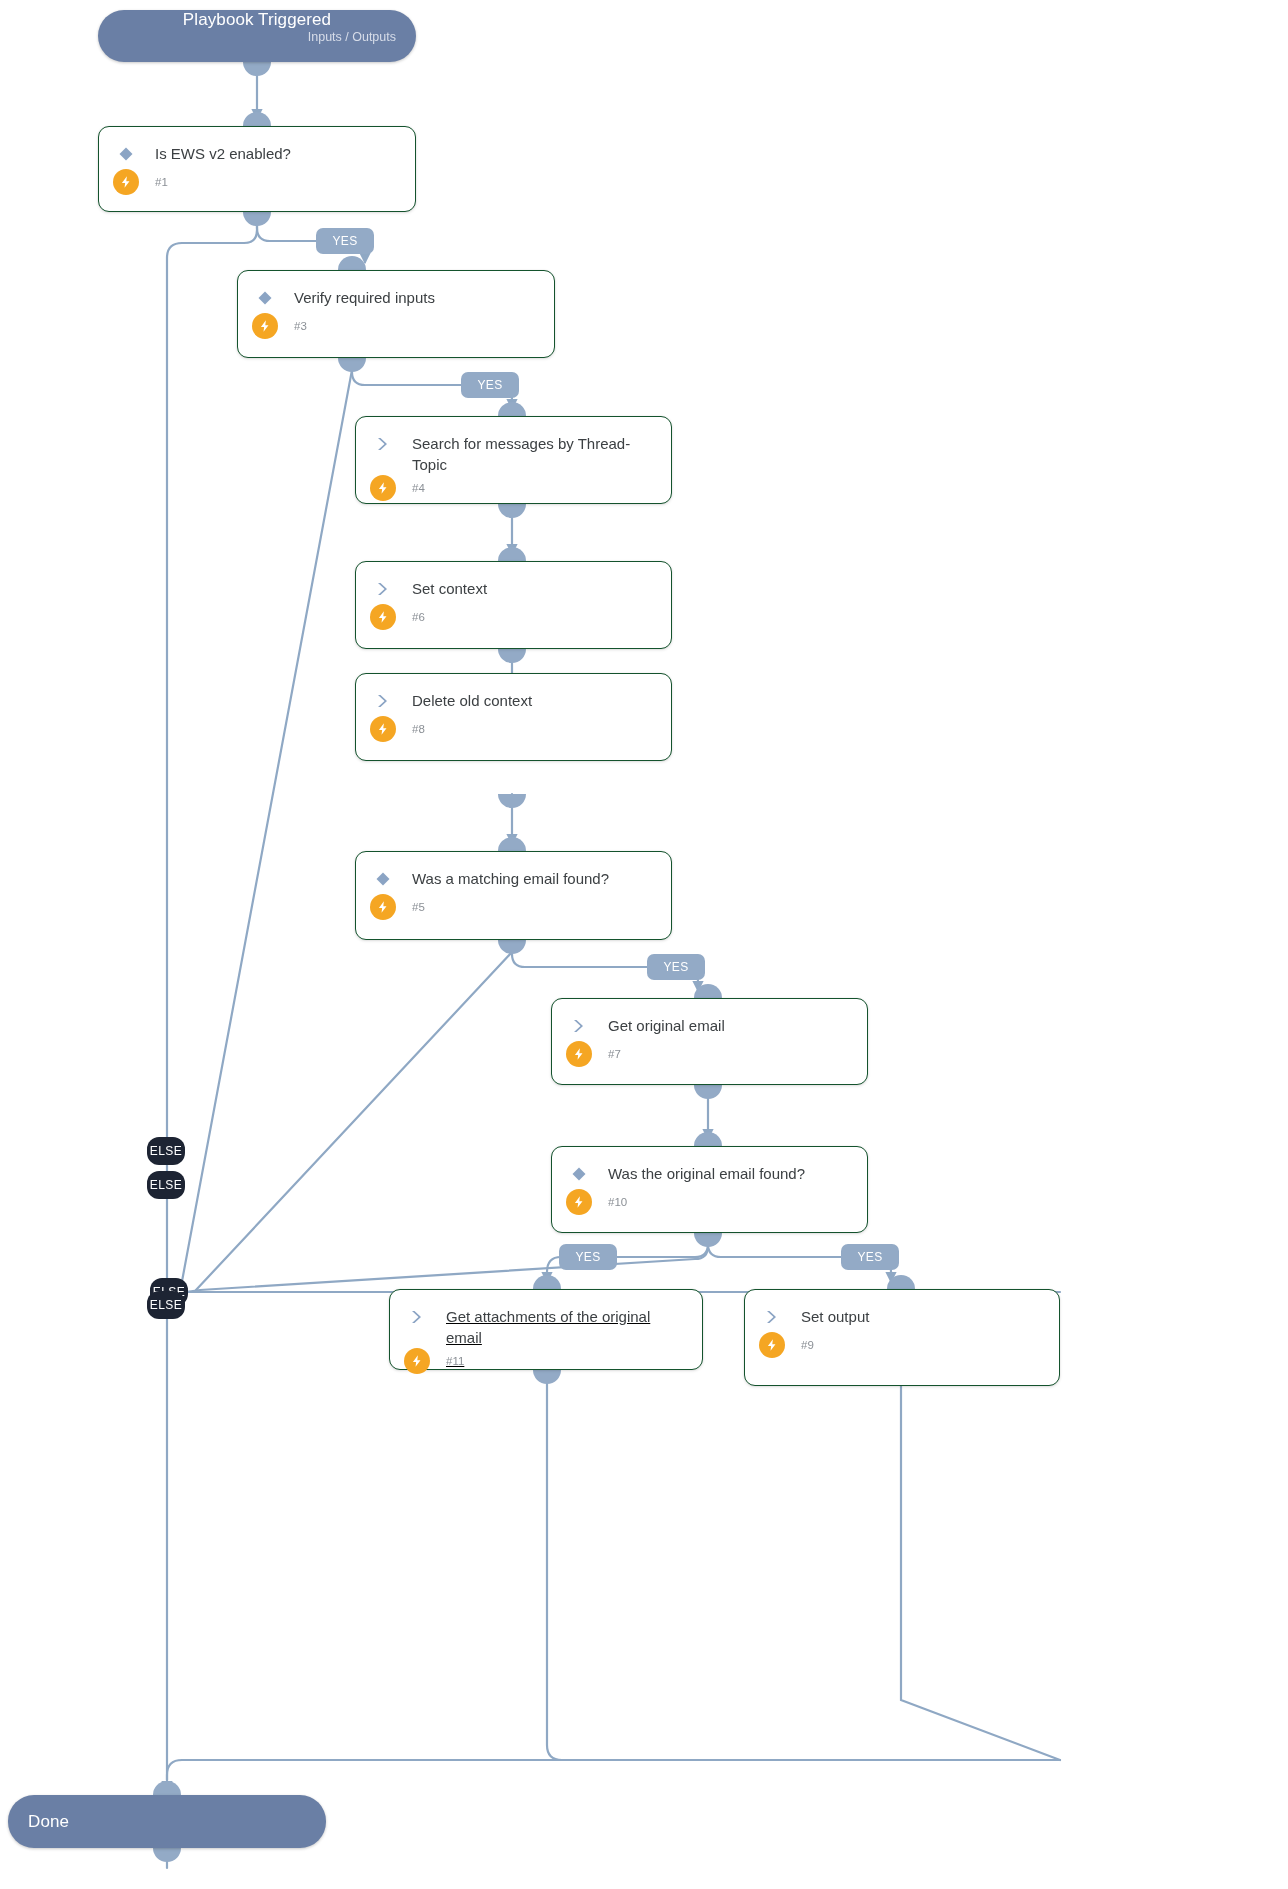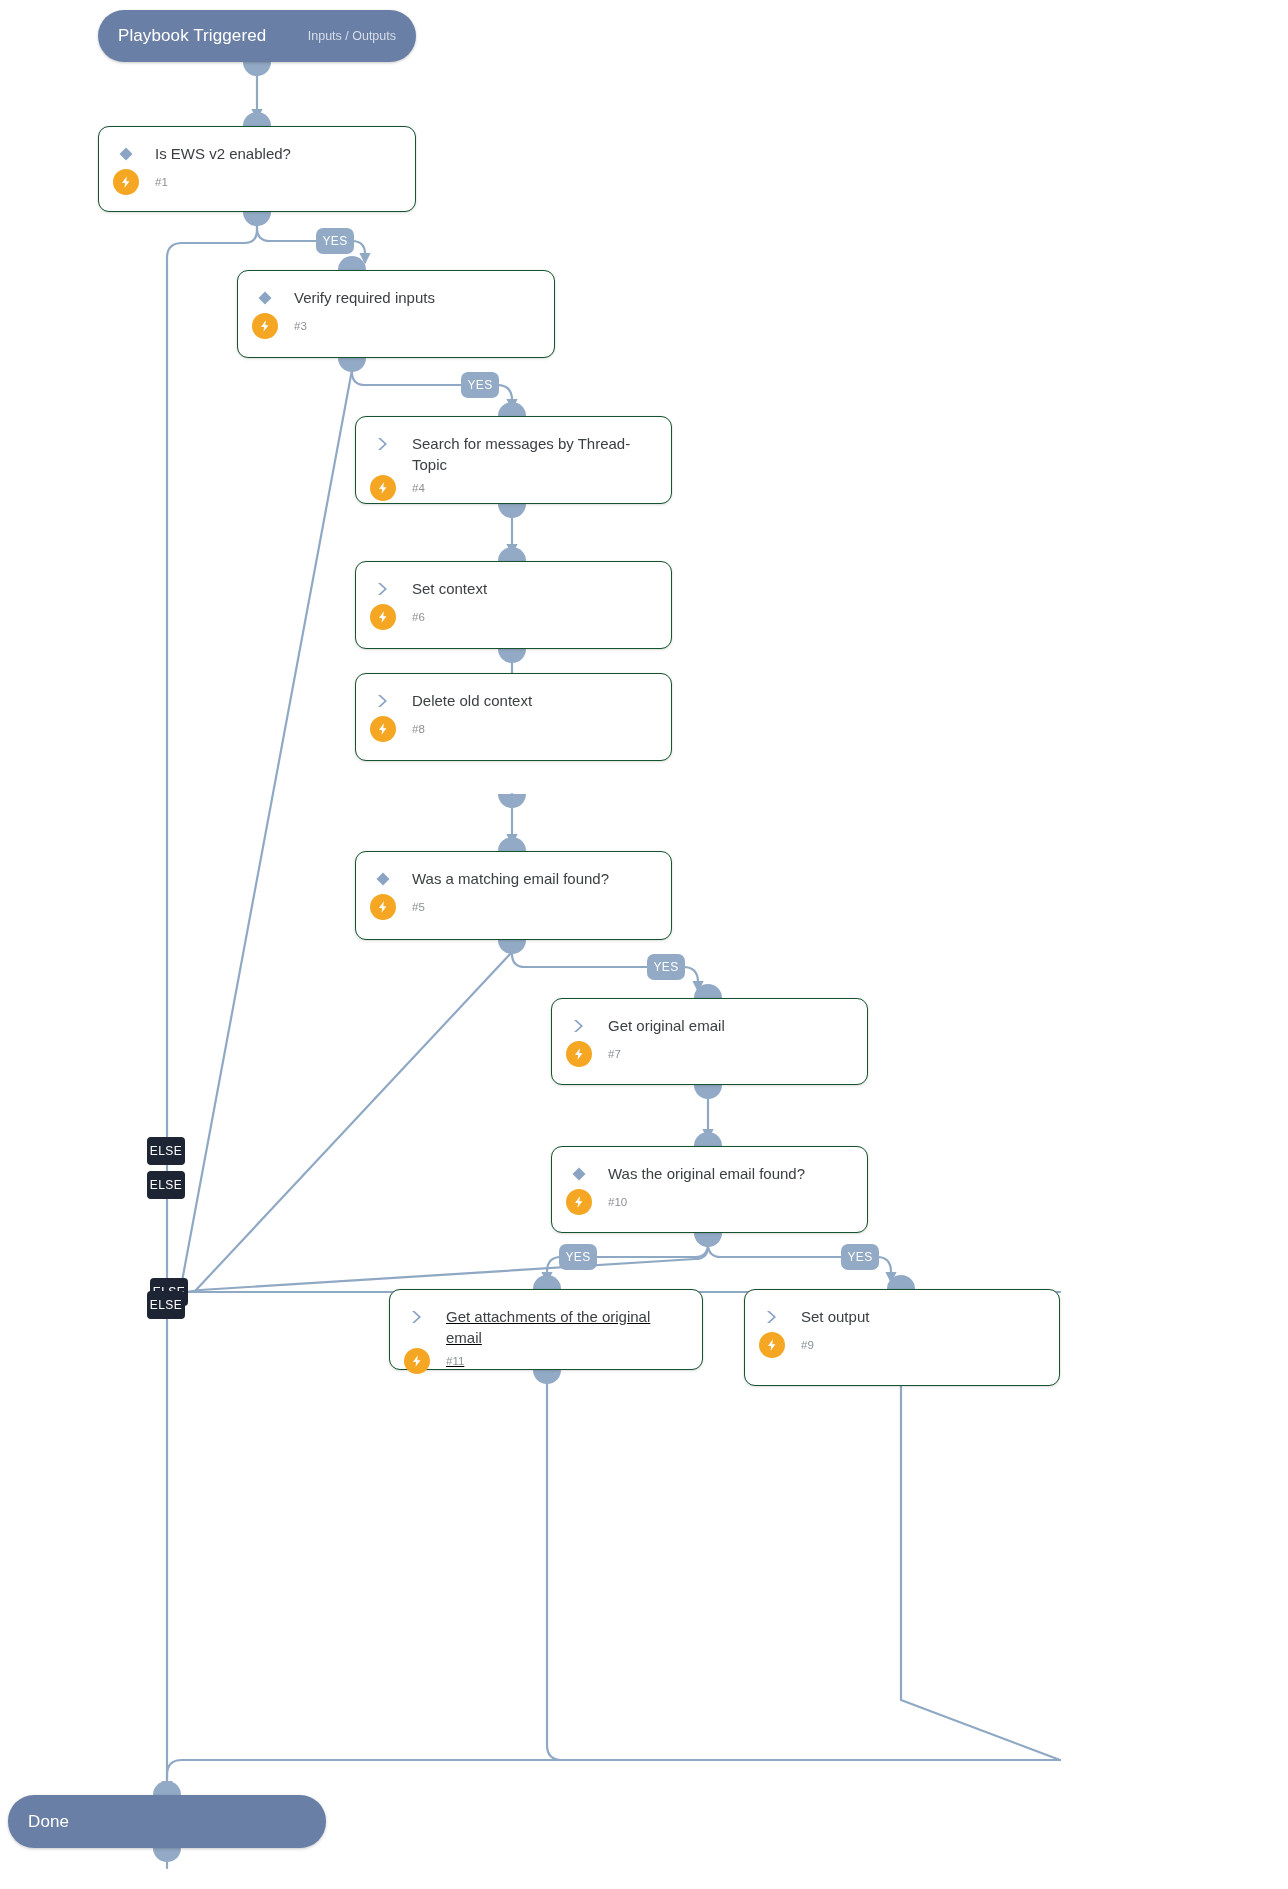--- a/index.html
+++ b/index.html
@@ -113,28 +113,28 @@
     align-items: center;
     justify-content: center;
     font-size: 12px;
     letter-spacing: 0.4px;
     color: #ffffff;
     z-index: 6;
     box-sizing: border-box;
   }
   .chip.yes {
     background: #93aac6;
-    width: 38px;
+    width: 58px;
     height: 26px;
   }
   .chip.els {
     background: #1d2433;
     width: 38px;
     height: 28px;
-    border-radius: 4px;
+    border-radius: 12px;
   }
 </style>
 </head>
 <body>
 
 <div id="canvas">
 
   <svg id="edges" viewBox="0 0 1288 1889" xmlns="http://www.w3.org/2000/svg">
     <defs>
       <marker id="arrow" viewBox="0 0 10 10" refX="8" refY="5" markerWidth="5.2" markerHeight="5.2" orient="auto-start-reverse">
@@ -220,21 +220,21 @@
       <path d="M 533,1370 a 14,14 0 0 0 28,0 z"></path>
 
       <path d="M 887,1289 a 14,14 0 0 1 28,0 z"></path>
       <path d="M 887,1370 a 14,14 0 0 0 28,0 z"></path>
 
       <path d="M 153,1795 a 14,14 0 0 1 28,0 z"></path>
       <path d="M 153,1848 a 14,14 0 0 0 28,0 z"></path>
     </g>
   </svg>
 
-  <div class="pill" style="left:98px; top:10px; width:318px; height:52px;">
+  <div class="pill" style="left:98px; top:10px; width:318px; height:52px;flex-direction:column;">
     <span class="pill-title">Playbook Triggered</span>
     <span class="pill-sub">Inputs / Outputs</span>
   </div>
 
   <div class="card" style="left:98px; top:126px; width:318px; height:86px;">
     <div class="card-head">
       <span class="card-ico">
         <svg width="18" height="18" viewBox="0 0 18 18">
             <rect x="4.4" y="4.4" width="9.2" height="9.2" transform="rotate(45 9 9)" fill="#8ba4c4"></rect>
           </svg>

